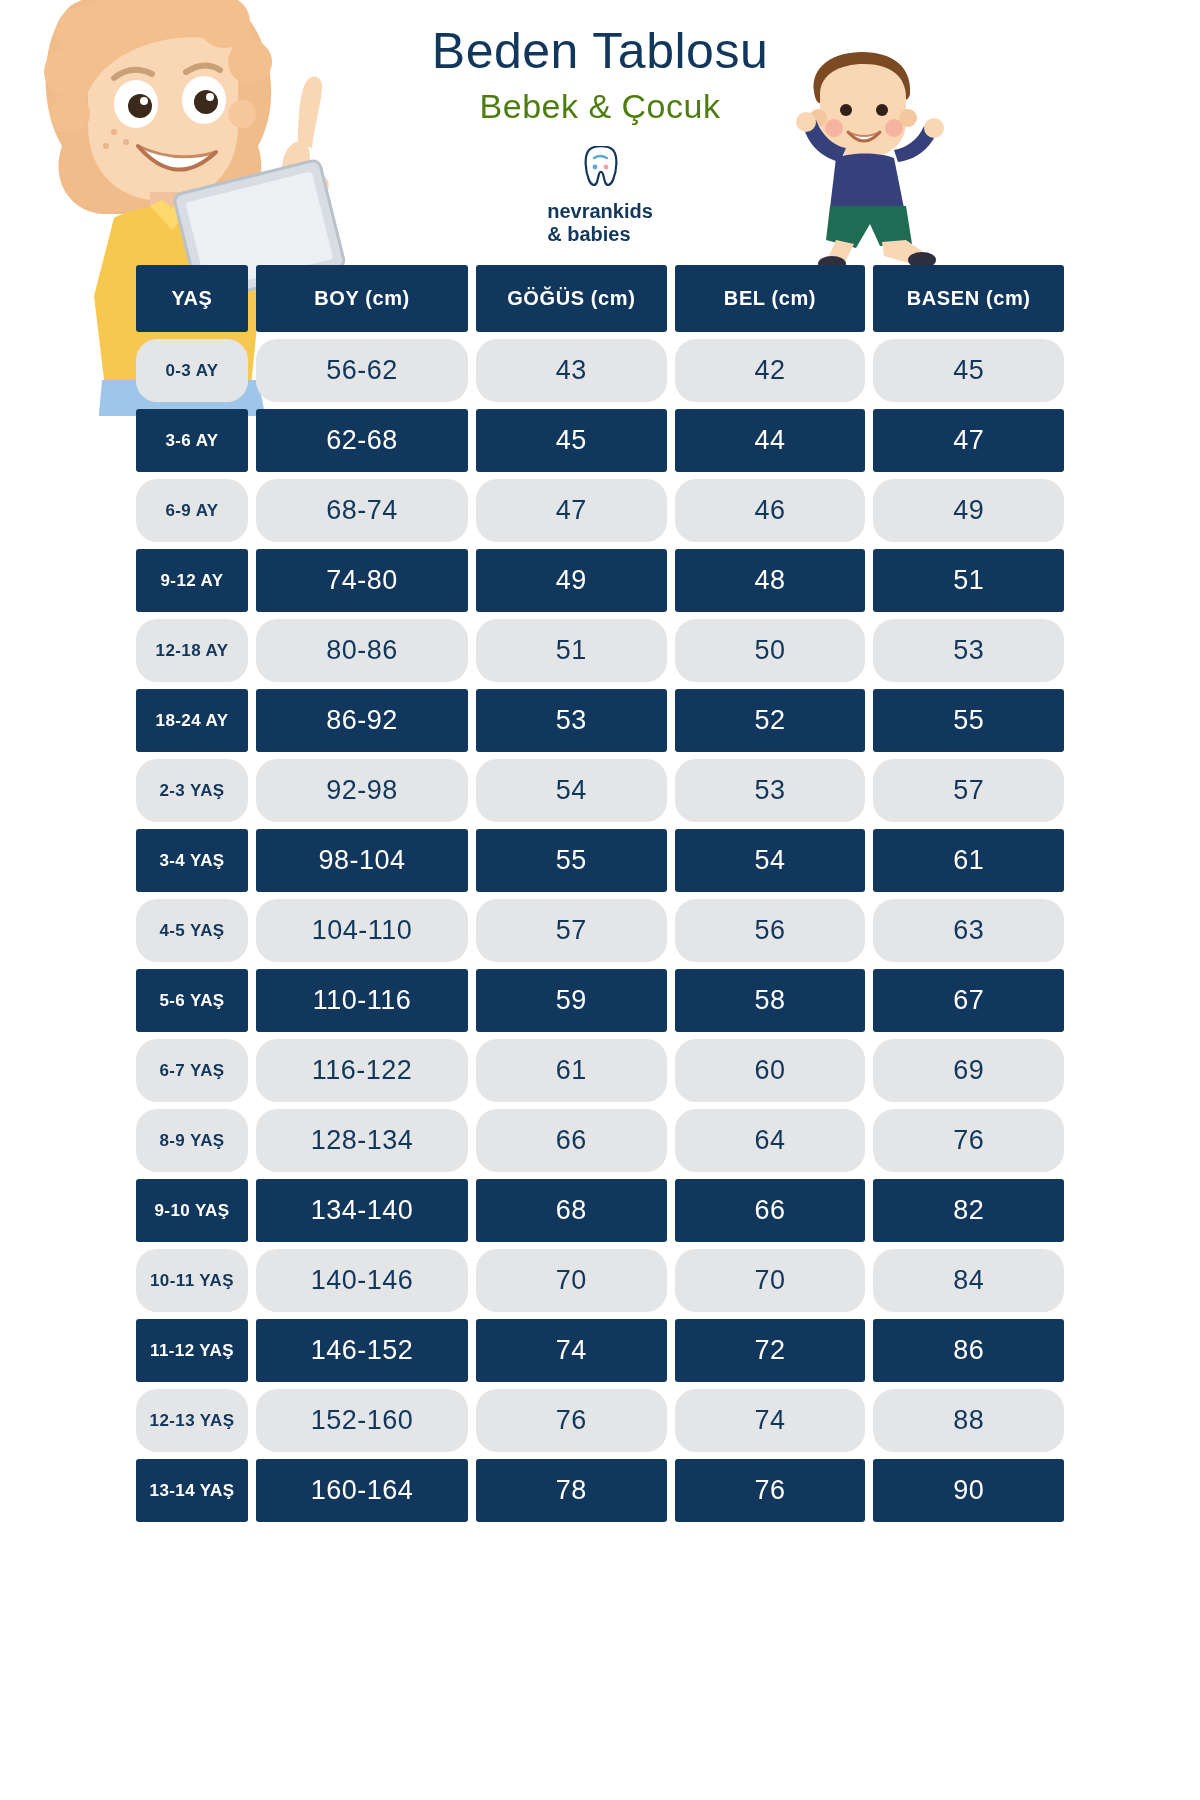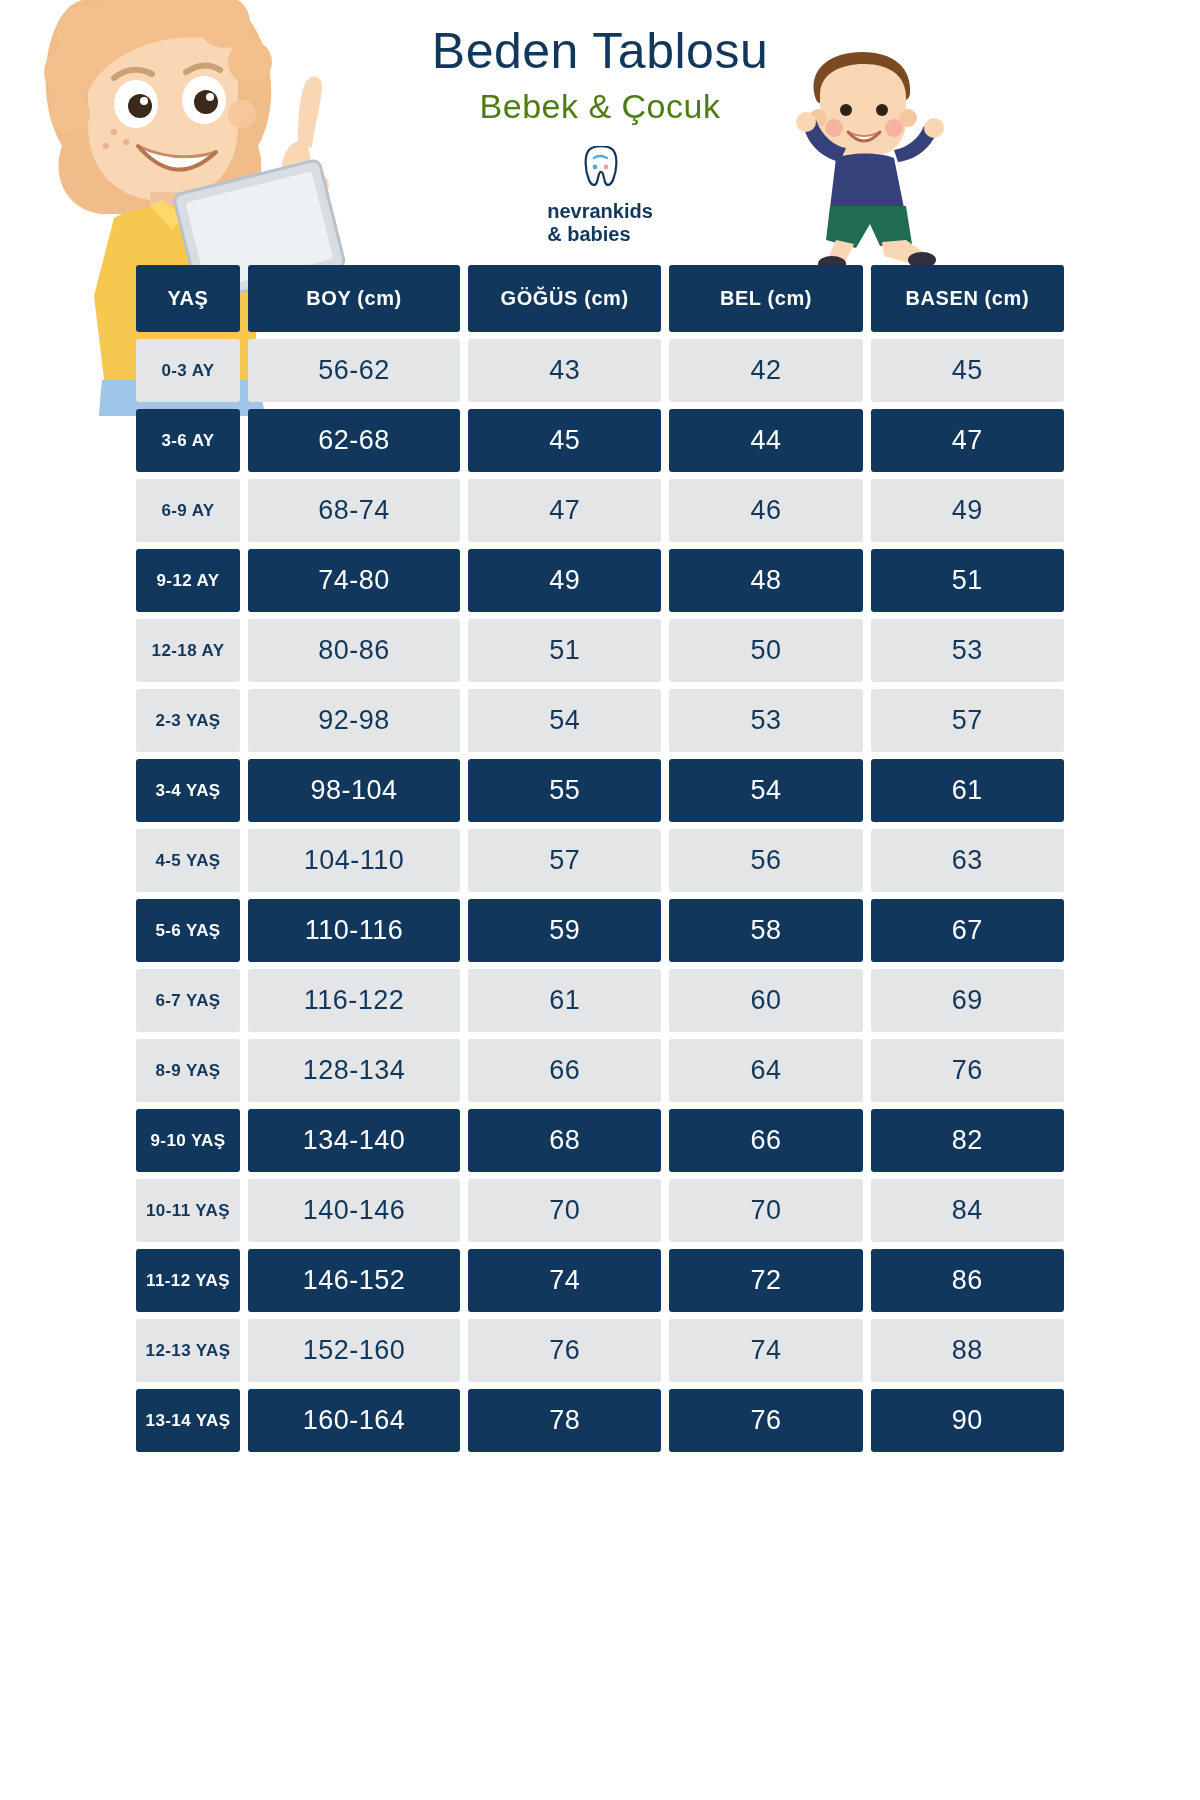--- a/index.html
+++ b/index.html
@@ -102,21 +102,21 @@
   table.size-table th {
     background: #12375c;
     color: #ffffff;
     font-size: 20px;
     font-weight: bold;
     letter-spacing: 0.6px;
     text-align: center;
     padding: 22px 4px;
     border-radius: 3px;
   }
-  table.size-table th.col-age { width: 104px; }
+  table.size-table th.col-age { width: 112px; }
   table.size-table th.col-boy { width: 212px; }
 
   table.size-table td {
     text-align: center;
     border-radius: 3px;
     padding: 16px 4px;
     font-size: 27px;
     color: #12375c;
     background: #e4e5e7;
     letter-spacing: 0.5px;
@@ -127,20 +127,21 @@
     letter-spacing: 0.4px;
     padding: 18px 2px;
   }
   table.size-table td.dark {
     background: #12375c;
     color: #ffffff;
   }
   table.size-table td.light {
     background: #e4e5e7;
     color: #12375c;
+    border-radius: 21px;
   }
 </style>
 </head>
 <body>
 
 <div class="page">
 
   <div class="header">
 
     <svg class="illus-left" viewBox="0 0 420 420" aria-hidden="true">
@@ -292,20 +293,27 @@
             <td class="dark">51</td>
           </tr>
           <tr>
             <td class="age light">12-18 AY</td>
             <td class="light">80-86</td>
             <td class="light">51</td>
             <td class="light">50</td>
             <td class="light">53</td>
           </tr>
           <tr>
+            <td class="age dark">18-24 AY</td>
+            <td class="dark">86-92</td>
+            <td class="dark">53</td>
+            <td class="dark">52</td>
+            <td class="dark">55</td>
+          </tr>
+          <tr>
             <td class="age light">2-3 YAŞ</td>
             <td class="light">92-98</td>
             <td class="light">54</td>
             <td class="light">53</td>
             <td class="light">57</td>
           </tr>
           <tr>
             <td class="age dark">3-4 YAŞ</td>
             <td class="dark">98-104</td>
             <td class="dark">55</td>

